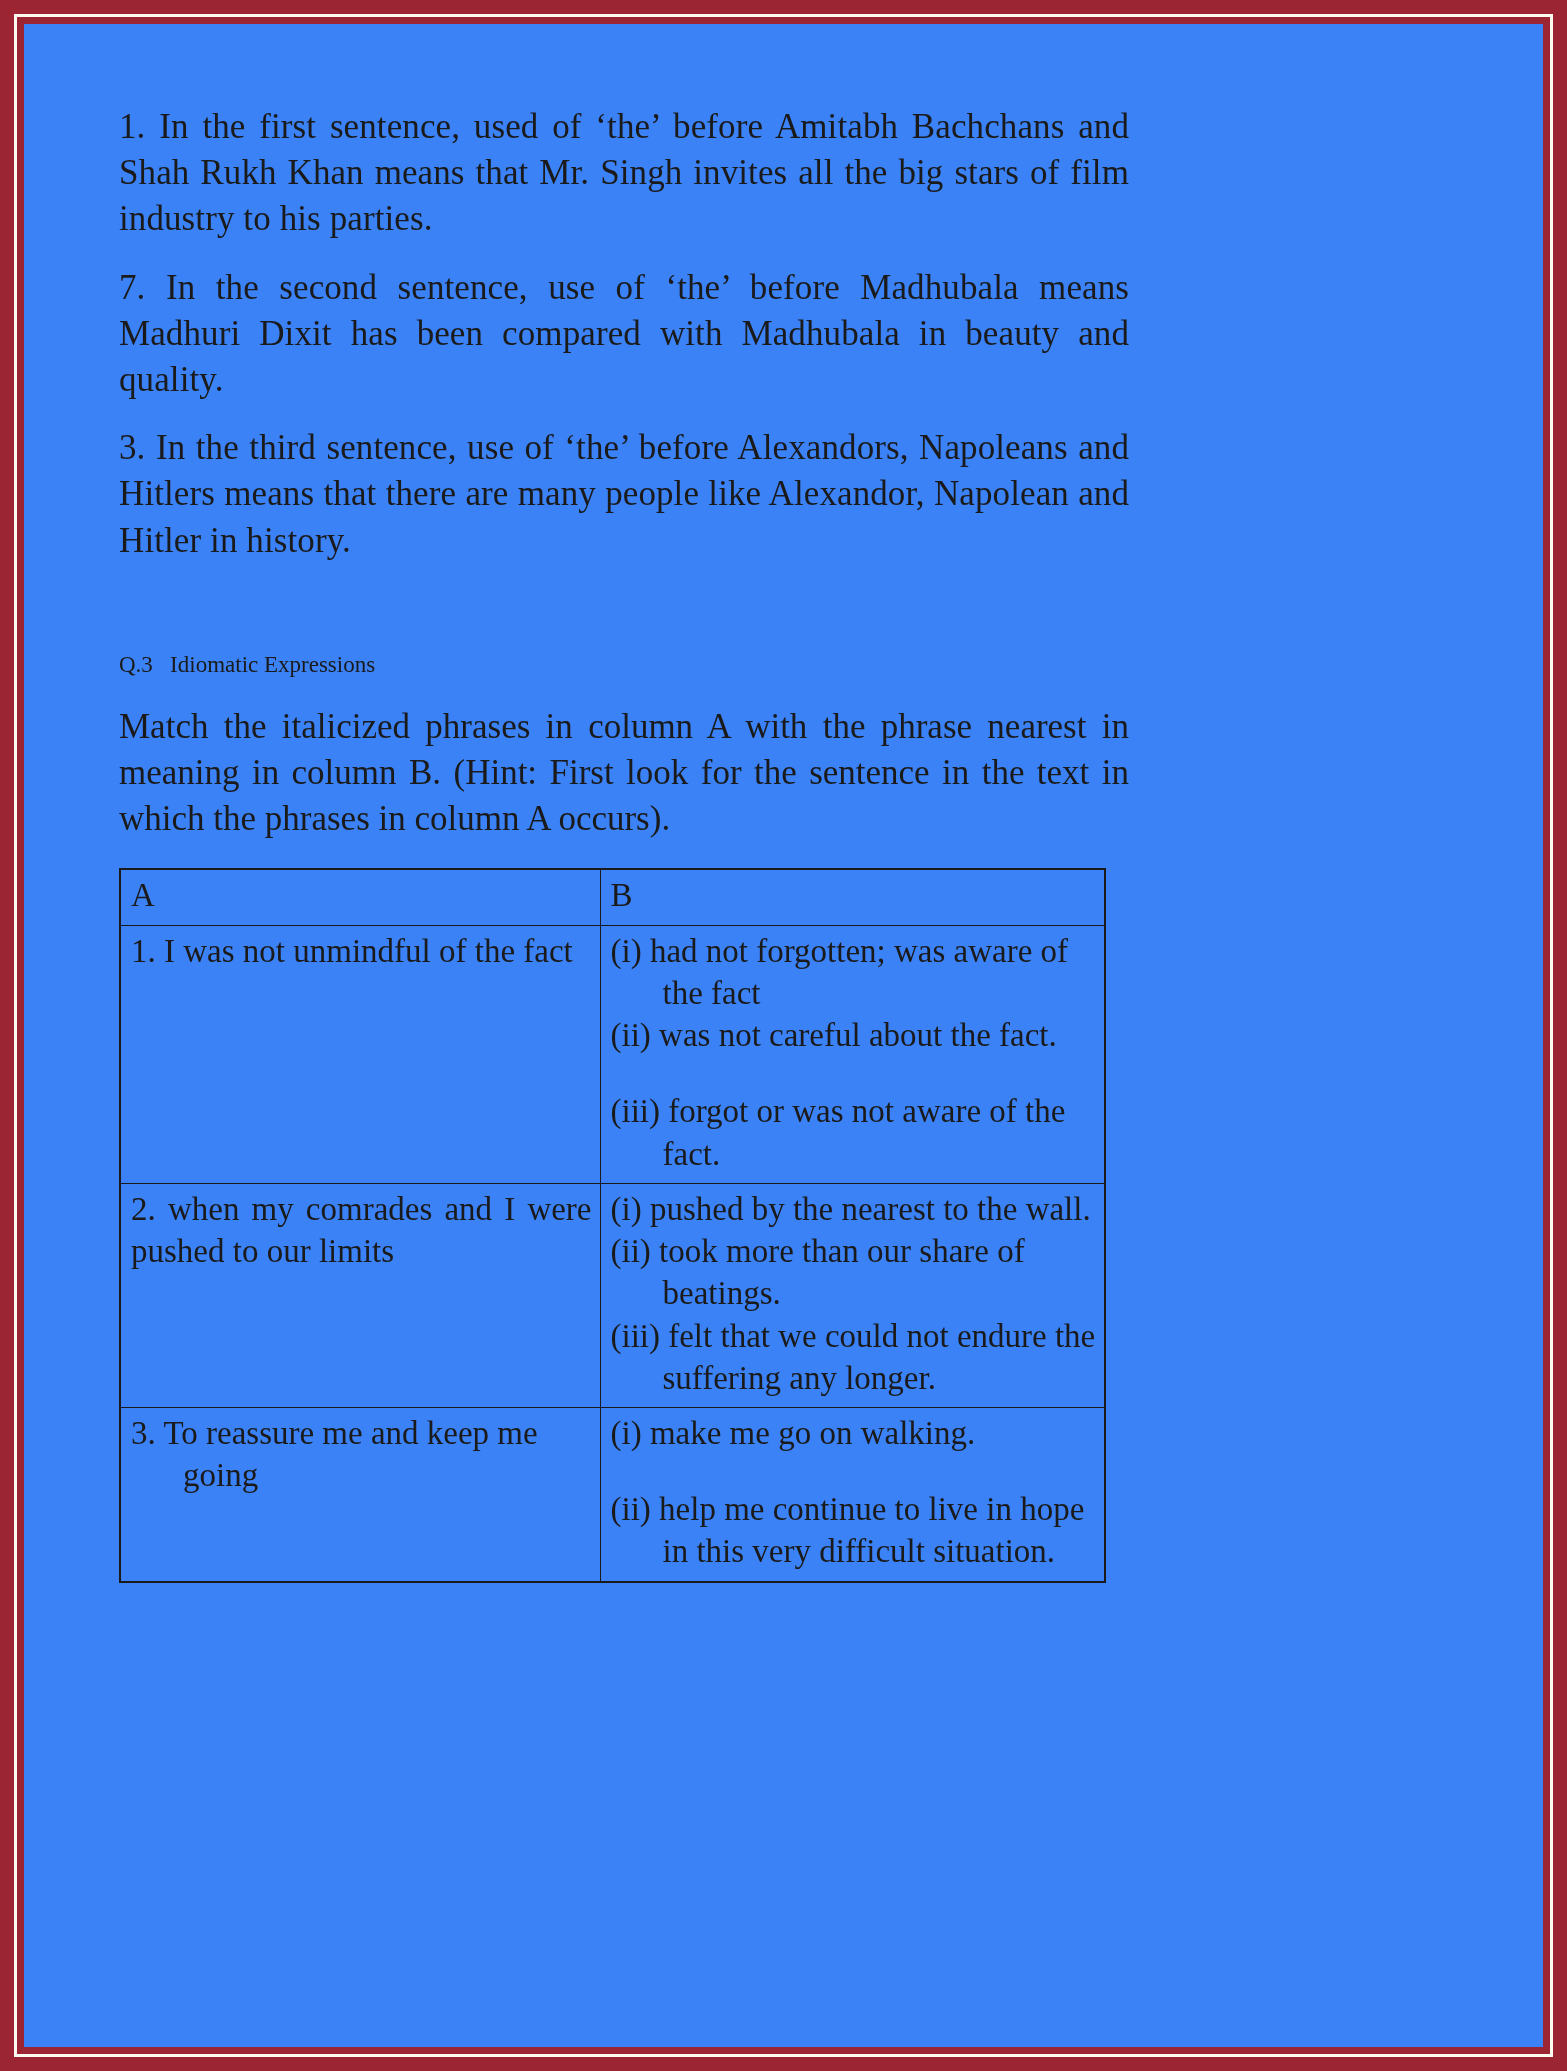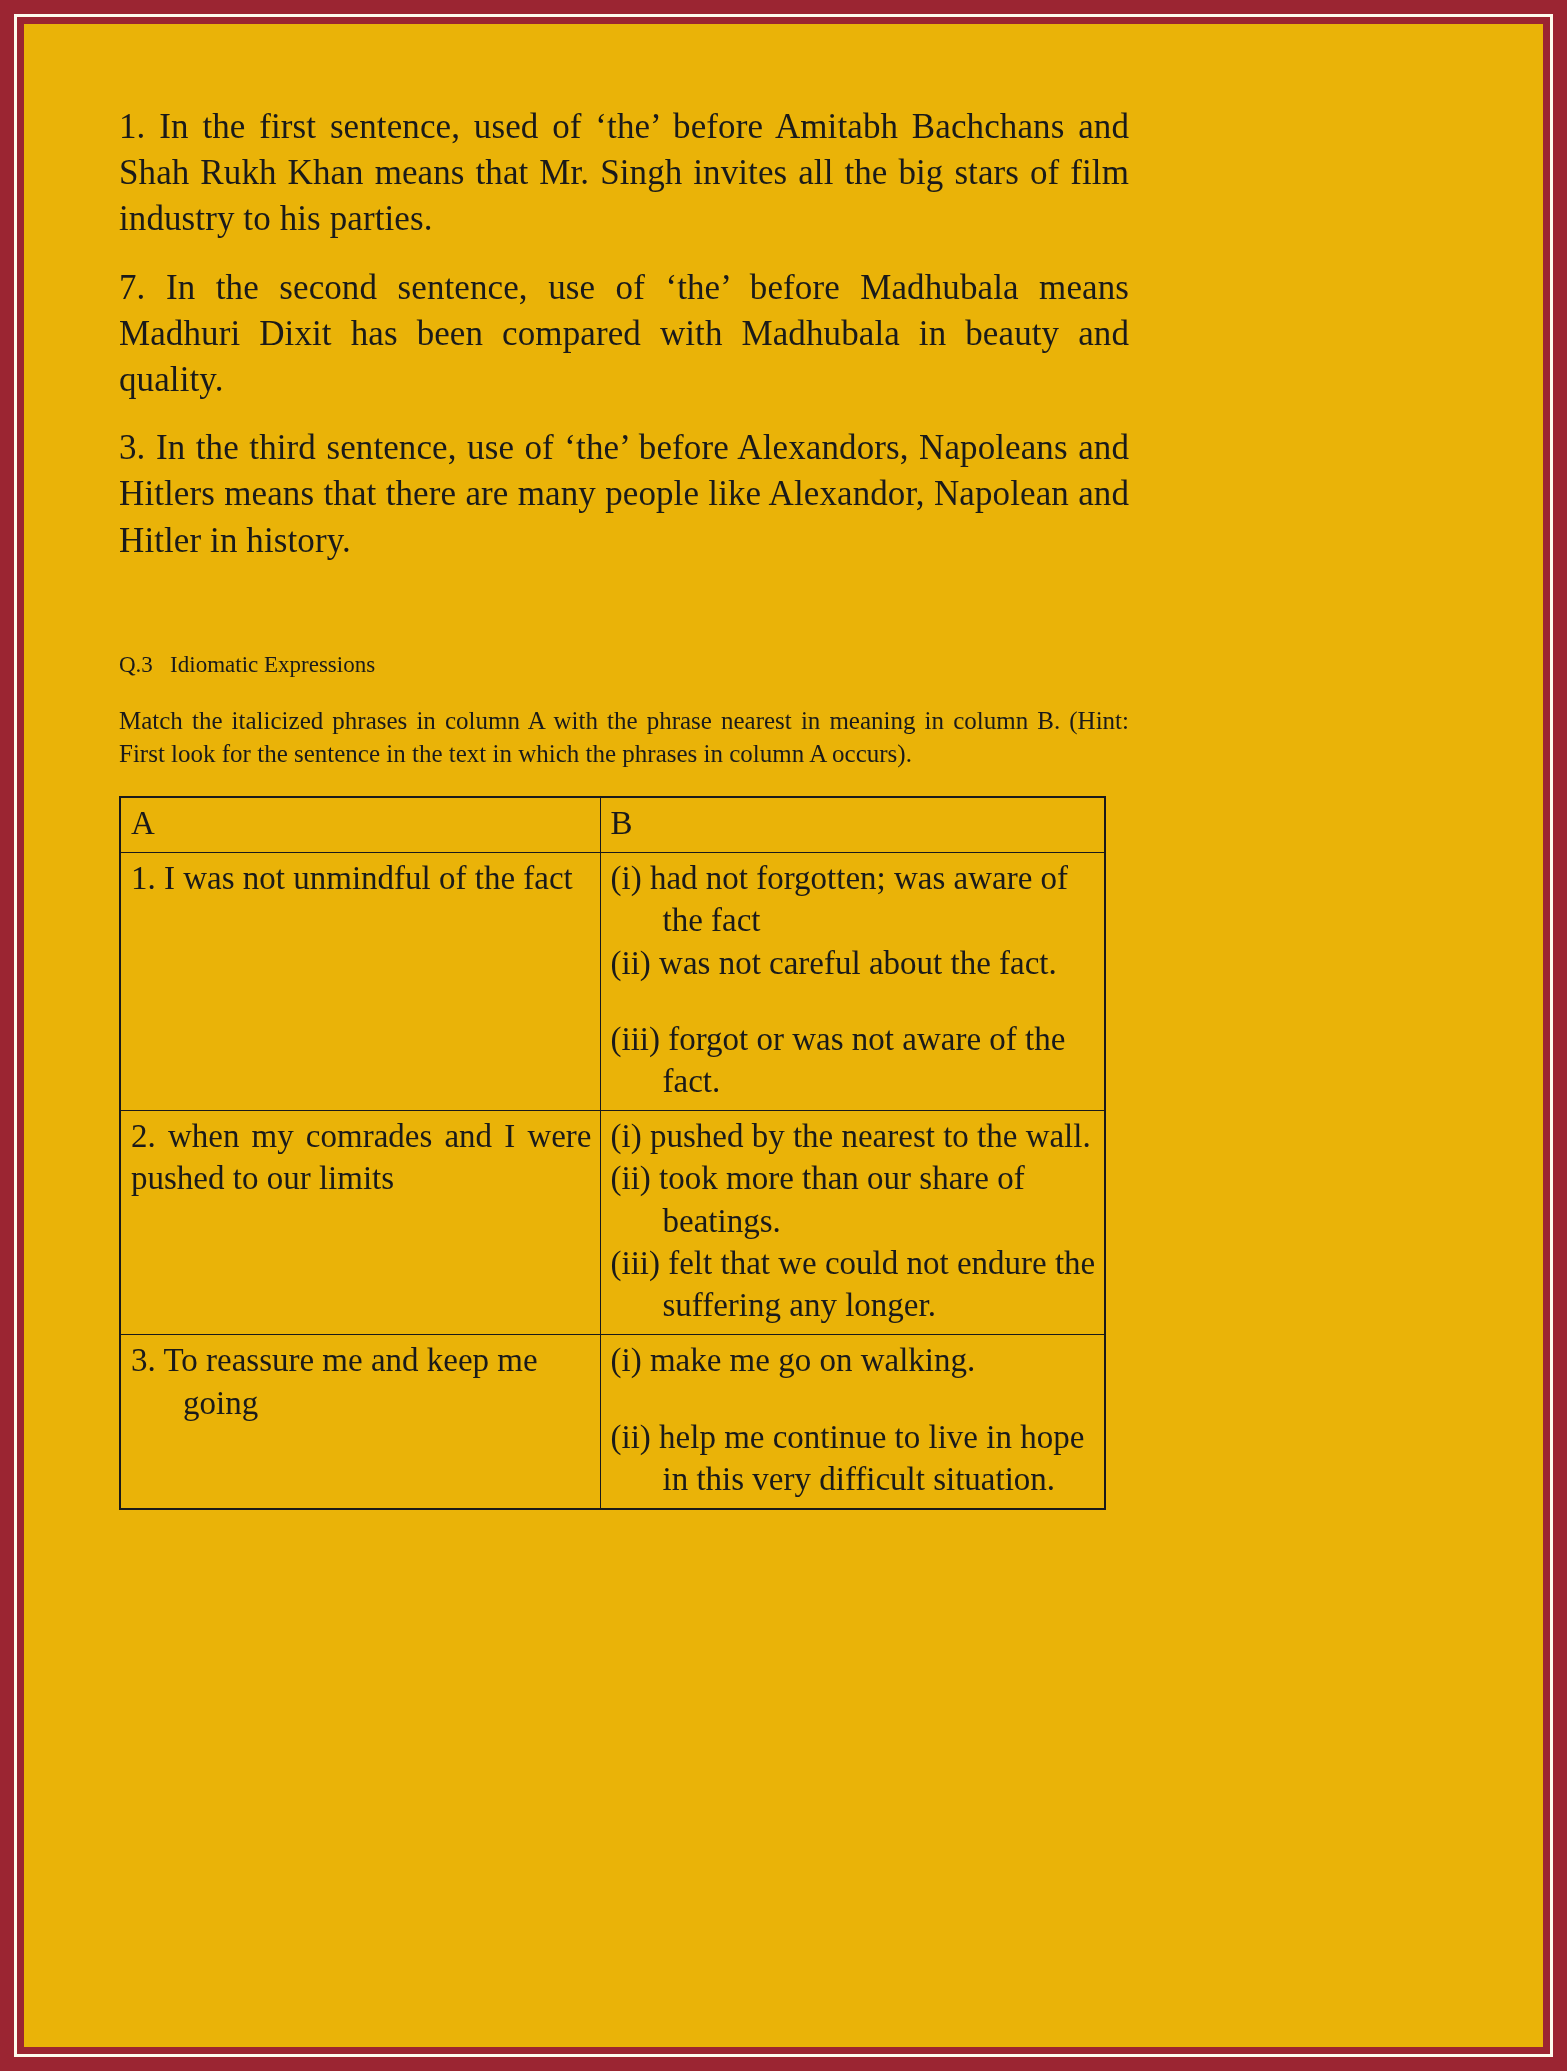--- a/index.html
+++ b/index.html
@@ -28,21 +28,21 @@
     width: 100%;
     height: 100%;
     border: 3px solid #fdfbef;
     padding: 3px;
     background: #9b2532;
   }
 
   .page-sheet {
     width: 100%;
     height: 100%;
-    background: #eab308;
+    background: #3b82f6;
     border: 4px solid #9b2532;
     position: relative;
     overflow: hidden;
     text-decoration: underline;
   }
 
   .content {
     position: absolute;
     left: 95px;
     top: 80px;
@@ -62,21 +62,21 @@
 
   .section-heading {
     font-size: 23px;
     line-height: 1.3;
     margin-top: 86px;
     margin-bottom: 24px;
     white-space: pre;
   }
 
   .instruction {
-    font-size: 25px;
+    font-size: 35px;
     line-height: 1.32;
     text-align: justify;
     text-justify: inter-word;
     margin-bottom: 26px;
   }
 
   table.match-table {
     width: 985px;
     border-collapse: collapse;
     table-layout: fixed;

